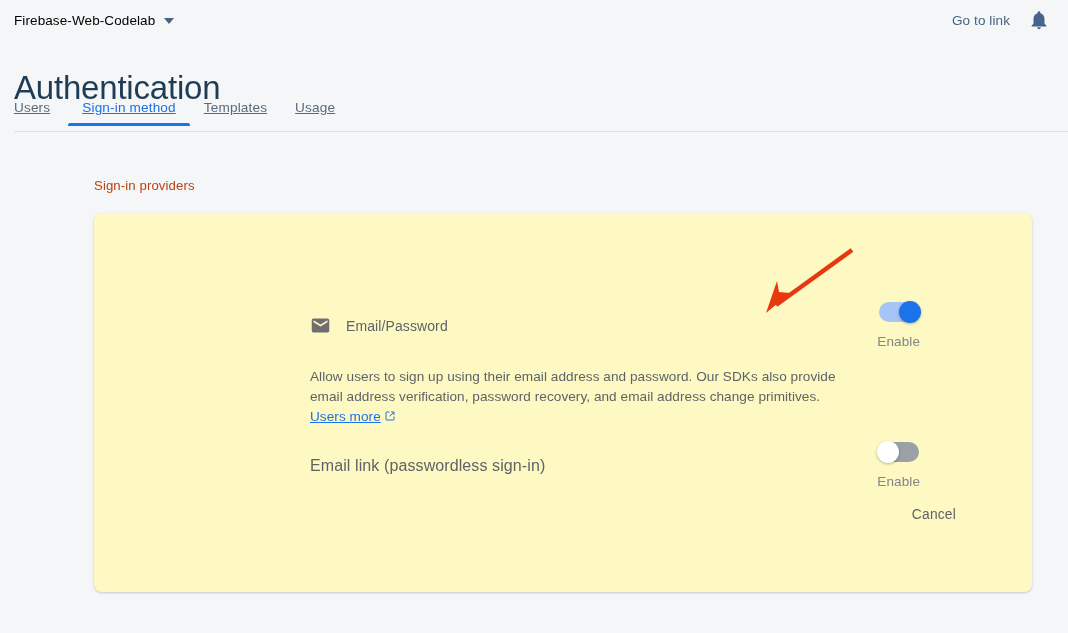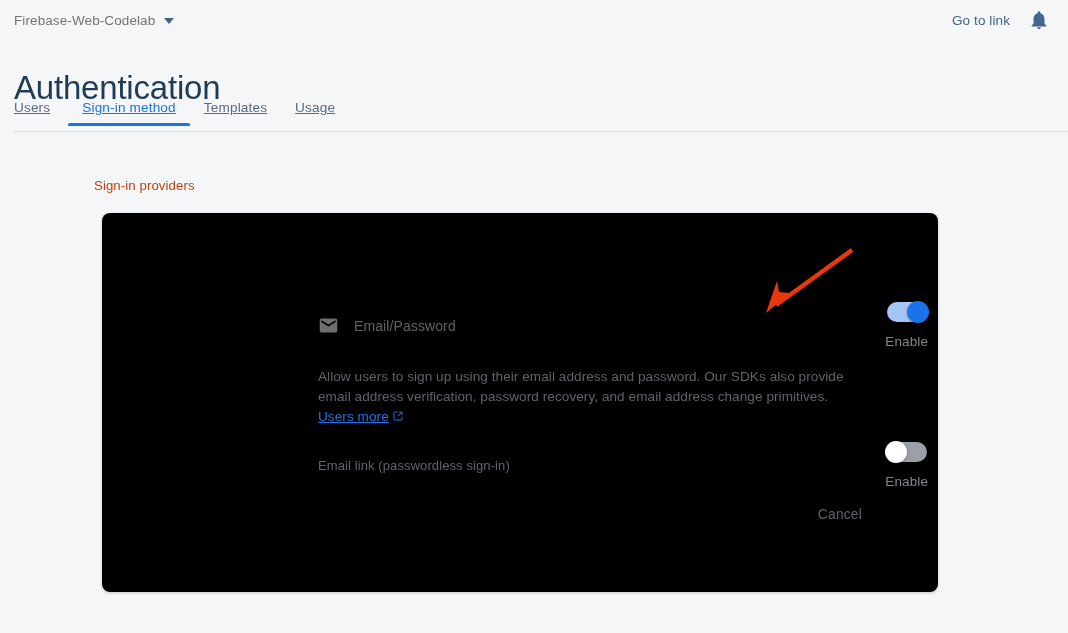--- a/index.html
+++ b/index.html
@@ -26,21 +26,21 @@
   .project-chip {
     display: flex;
     align-items: center;
     gap: 9px;
     margin-left: 14px;
     cursor: pointer;
   }
   .project-name {
     font-size: 13.5px;
     font-weight: 500;
-    color: #737373;
+    color: #000000;
     letter-spacing: .1px;
   }
   .caret {
     width: 0; height: 0;
     border-left: 5px solid transparent;
     border-right: 5px solid transparent;
     border-top: 6px solid #476282;
     margin-top: 2px;
   }
   .topbar-right {
@@ -112,23 +112,23 @@
     position: absolute;
     top: 178px; left: 94px;
     font-size: 13.2px;
     font-weight: 500;
     color: #c2410c;
     letter-spacing: .1px;
   }
 
   .card {
     position: absolute;
-    top: 213px; left: 102px;
-    width: 836px; height: 379px;
-    background: #000000;
+    top: 213px; left: 94px;
+    width: 938px; height: 379px;
+    background: #fef9c3;
     border-radius: 8px;
     box-shadow: 0 1px 3px rgba(60,64,67,.16), 0 1px 2px rgba(60,64,67,.10);
   }
 
   
   .provider-row {
     position: absolute;
     top: 89px; left: 216px;
     width: 610px;
     display: flex;
@@ -197,21 +197,21 @@
 
   
   .provider-row2 {
     position: absolute;
     top: 229px; left: 216px;
     width: 610px;
     display: flex;
     align-items: center;
   }
   .provider-name2 {
-    font-size: 13px;
+    font-size: 16px;
     color: #5f6368;
     letter-spacing: .1px;
   }
 
   
   .actions {
     position: absolute;
     top: 285px; right: 62px;
     display: flex;
     align-items: center;

